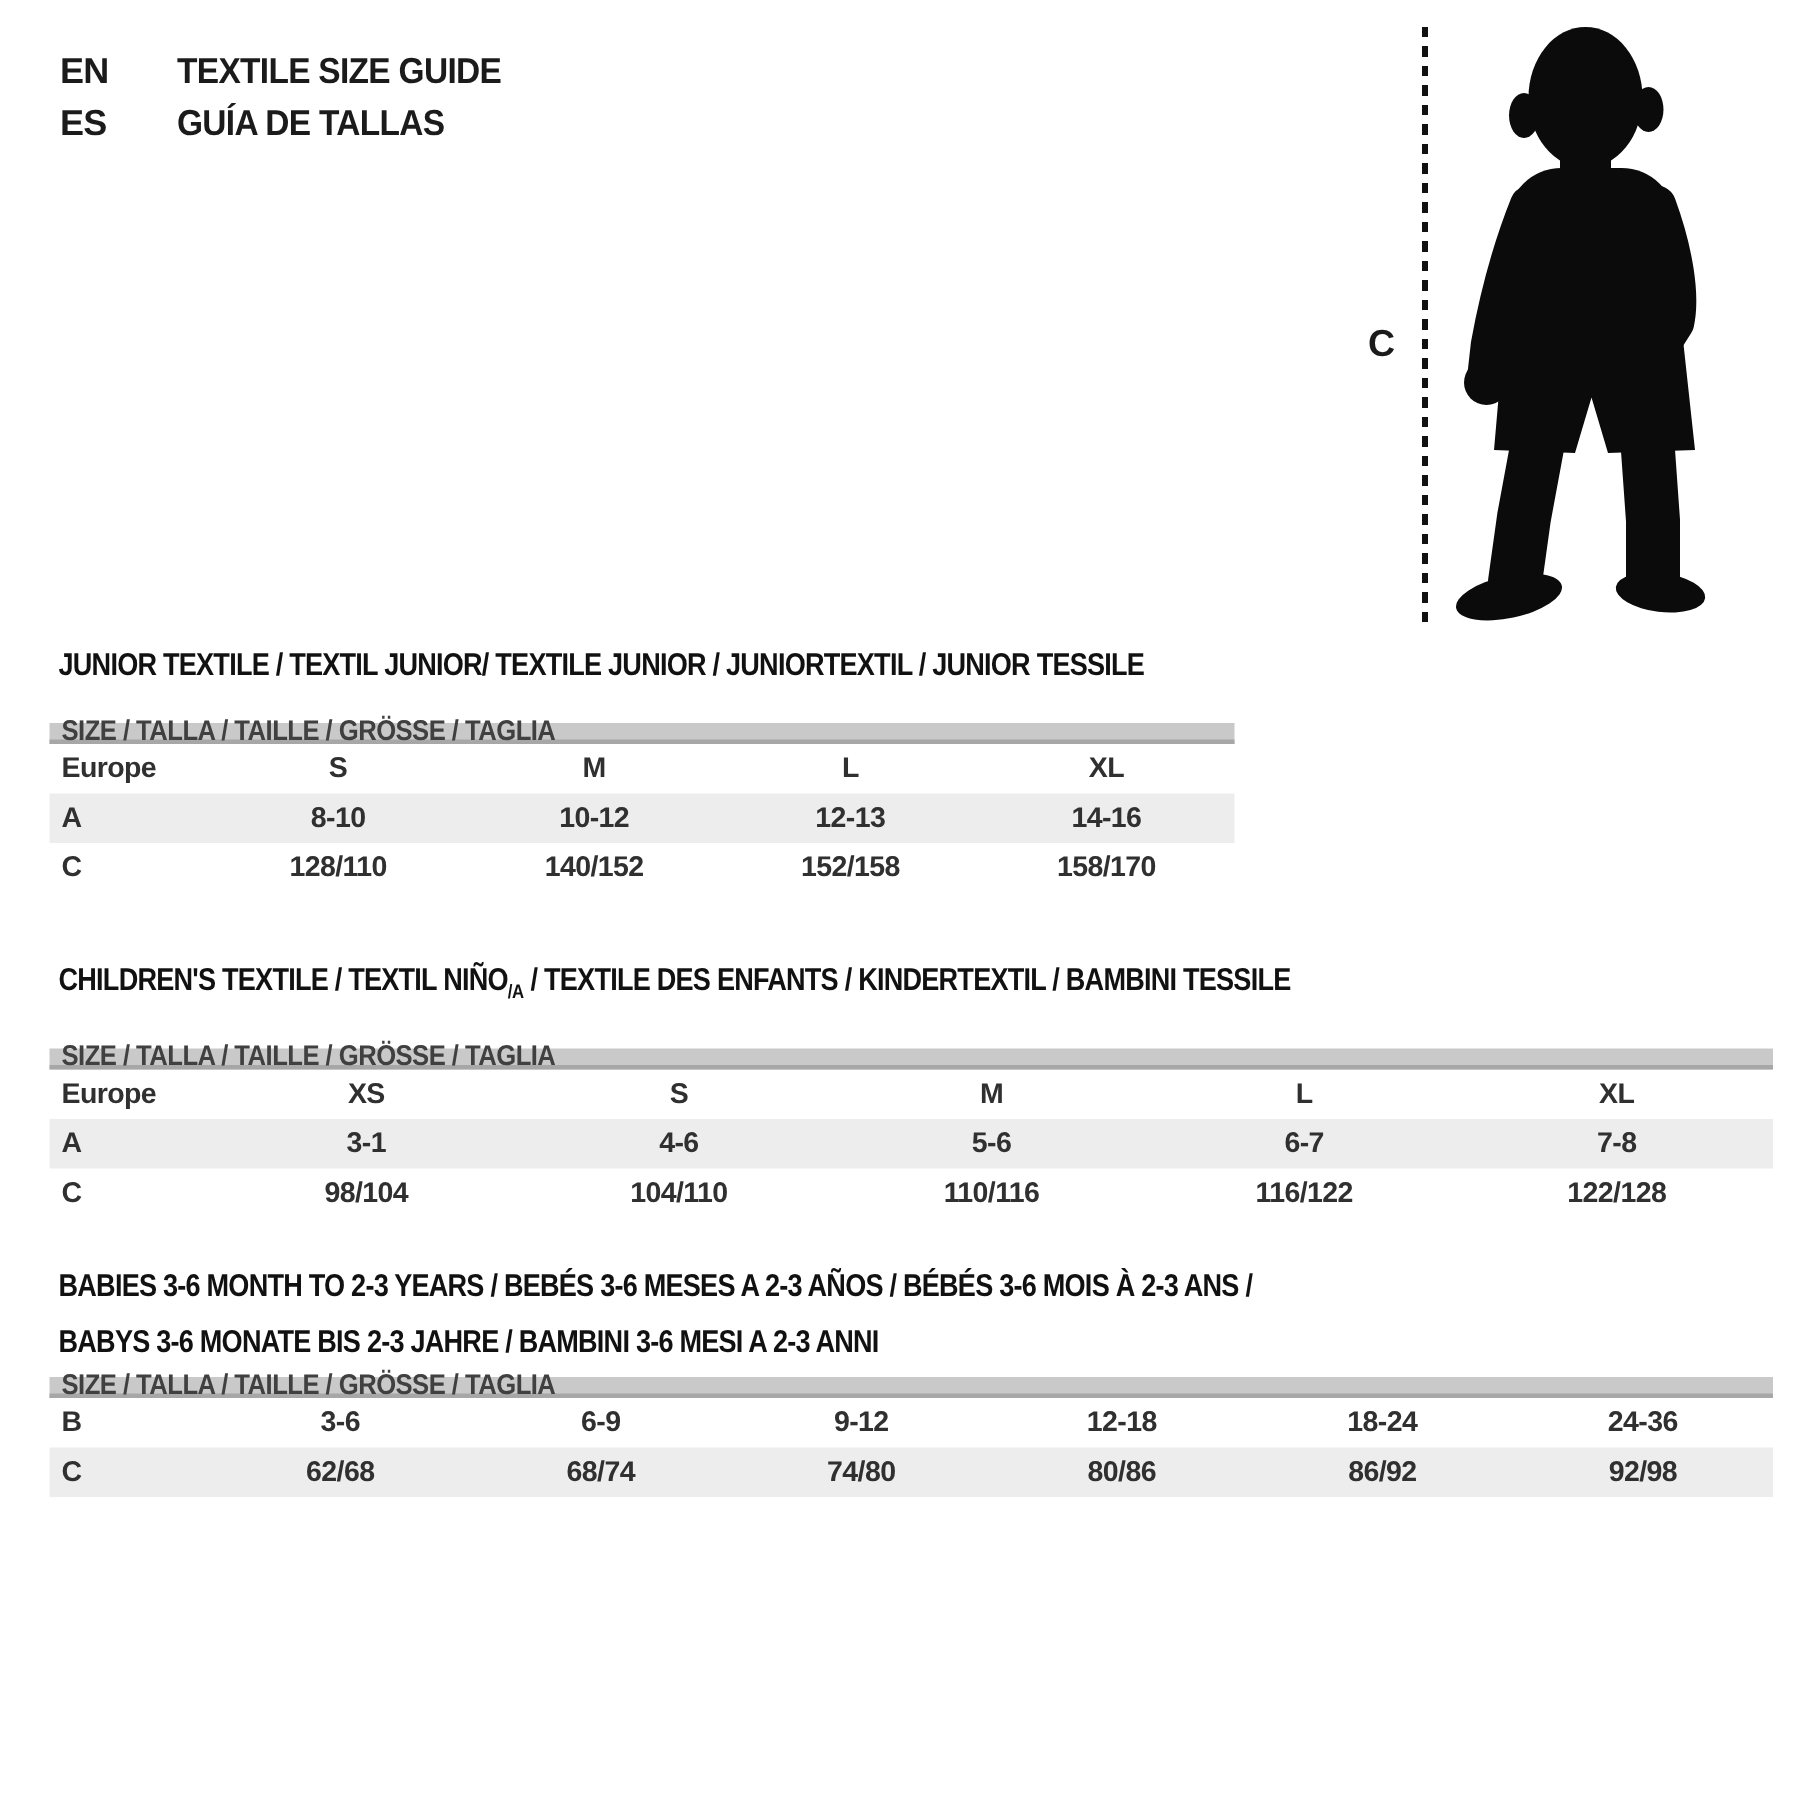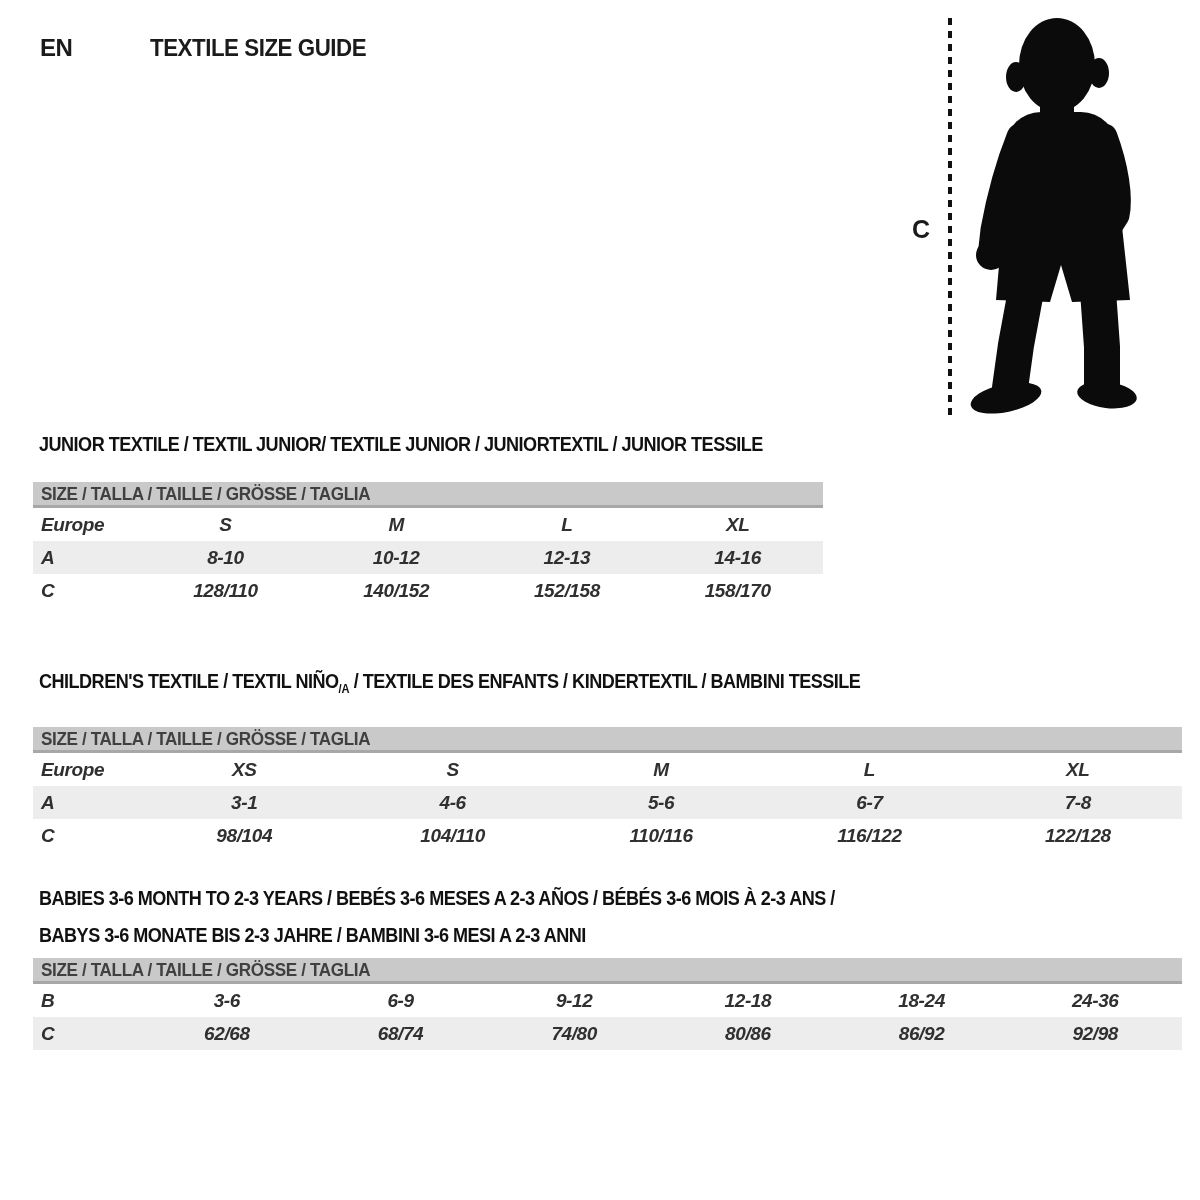--- a/index.html
+++ b/index.html
@@ -6,21 +6,21 @@
   body {
     width:1200px; height:1200px;
     font-family:"Liberation Sans", sans-serif;
     color:#1b1b1b;
     -webkit-font-smoothing:antialiased;
   }
   .page { position:relative; width:1200px; height:1200px; overflow:hidden; background:#ffffff; }
 
   
   .lang-block { position:absolute; left:40px; top:30px; }
-  .lang-row { display:flex; height:35px; align-items:center;gap:32px; }
+  .lang-row { display:flex; height:35px; align-items:center; }
   .lang-code {
     width:78px; font-size:24px; font-weight:bold; letter-spacing:-0.5px;
   }
   .lang-label {
     font-size:24px; font-weight:bold; letter-spacing:-0.5px;
     display:inline-block; transform:scaleX(0.93); transform-origin:left center;
     white-space:nowrap;
   }
 
   
@@ -29,48 +29,48 @@
     position:absolute; left:50px; top:8px; width:4px; height:397px;
     background:repeating-linear-gradient(to bottom, #111 0px, #111 7px, transparent 7px, transparent 13px);
   }
   .c-label { position:absolute; left:14px; top:205px; font-size:25px; font-weight:bold; }
   .figure-svg { position:absolute; left:62px; top:5px; }
 
   
   .main { position:absolute; left:33px; top:433px; width:1149px; }
   .section { width:100%; }
   .section.junior { width:790px; }
-  .section.children { margin-top:63px; }
+  .section.children { margin-top:48px; }
   .section.babies { margin-top:27px; }
 
   .section-title {
     margin:0; padding-left:7px;
     font-size:21px; font-weight:bold; letter-spacing:-0.6px; line-height:22px;
     transform:scaleX(0.86); transform-origin:left center;
     white-space:nowrap; color:#111;
   }
   .section-title .sub { font-size:13px; vertical-align:-5px; letter-spacing:-0.3px; }
   .title-line { line-height:37px; }
 
   .size-bar {
-    margin-top:27px; height:26px; box-sizing:border-box;
+    margin-top:27px; height:14px; box-sizing:border-box;
     background:#c9c9c9; border-bottom:3px solid #a7a7a7;
     display:flex; align-items:center; padding-left:8px;
   }
   .babies .size-bar { margin-top:5px; }
   .size-bar-text {
     font-size:19px; font-weight:bold; letter-spacing:-0.4px; color:#404040;
     display:inline-block; transform:scaleX(0.9); transform-origin:left center;
     white-space:nowrap;
   }
 
   .sg-table { width:100%; }
   .sg-row {
     display:flex; height:33px; align-items:center;
-    font-size:19px; font-weight:bold; letter-spacing:-0.4px; color:#303030;font-style:italic;
+    font-size:19px; font-weight:bold; letter-spacing:-0.4px; color:#303030;
   }
   .sg-row.shaded { background:#ededed; }
   .sg-label { width:107px; padding-left:8px; box-sizing:border-box; }
   .sg-val { flex:1; text-align:center; }
 
   
   .legend { margin-top:58px; }
   .legend-line {
     padding-left:7px; line-height:33.5px;
     font-size:21px; font-weight:bold; letter-spacing:-0.6px; color:#111;
@@ -79,20 +79,24 @@
 </style>
 </head>
 <body>
 
 <div class="page">
 
   <header class="lang-block" id="langBlock">
       <div class="lang-row">
         <span class="lang-code">EN</span>
         <span class="lang-label">TEXTILE SIZE GUIDE</span>
+      </div>
+      <div class="lang-row">
+        <span class="lang-code">ES</span>
+        <span class="lang-label">GUÍA DE TALLAS</span>
       </div>
     </header>
 
   <div class="figure-block">
     <div class="dashed-line"></div>
     <span class="c-label">C</span>
     <svg class="figure-svg" width="185" height="400" viewBox="0 0 185 400" aria-hidden="true">
       <g fill="#0b0b0b" stroke="none">
 
         <ellipse cx="56" cy="62" rx="10" ry="15"></ellipse>

